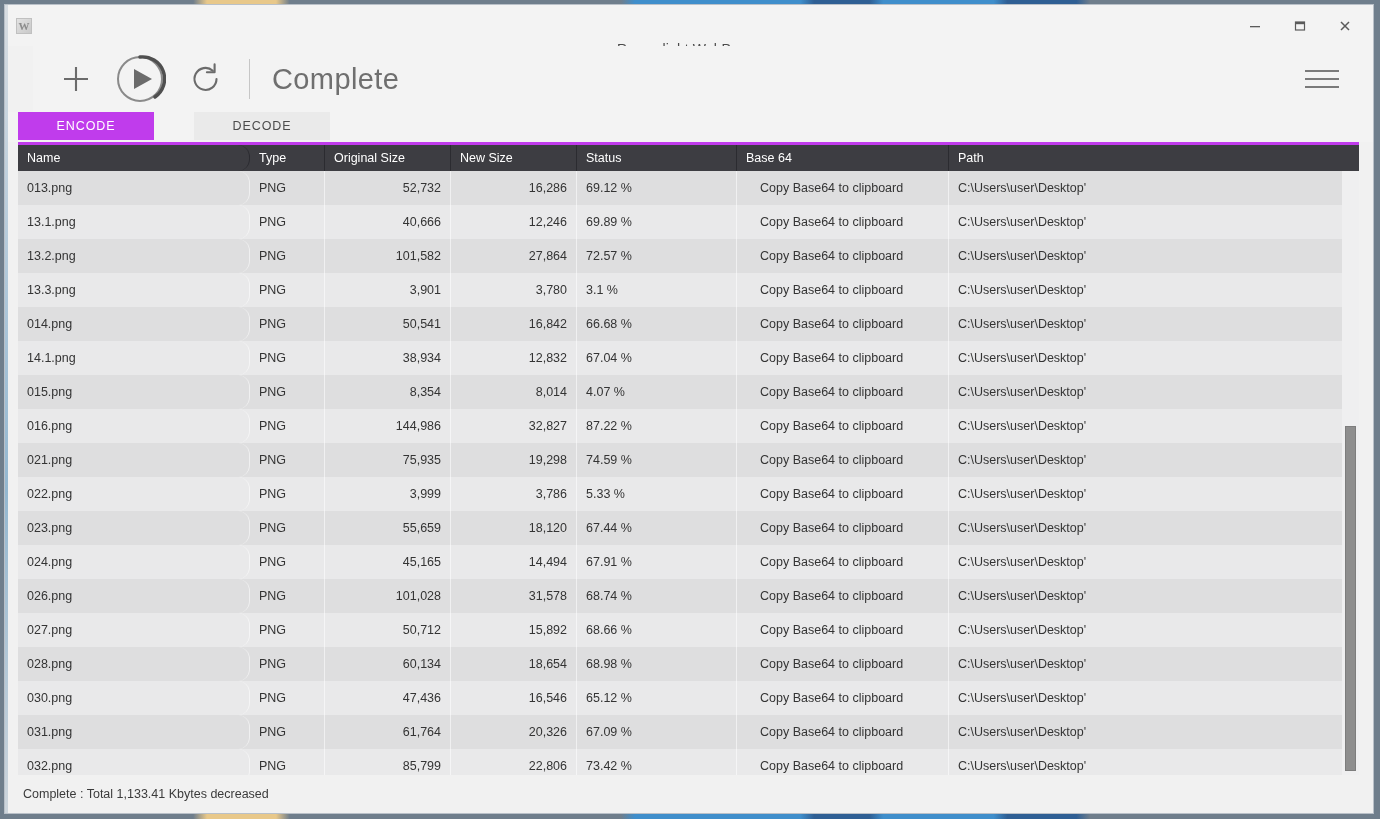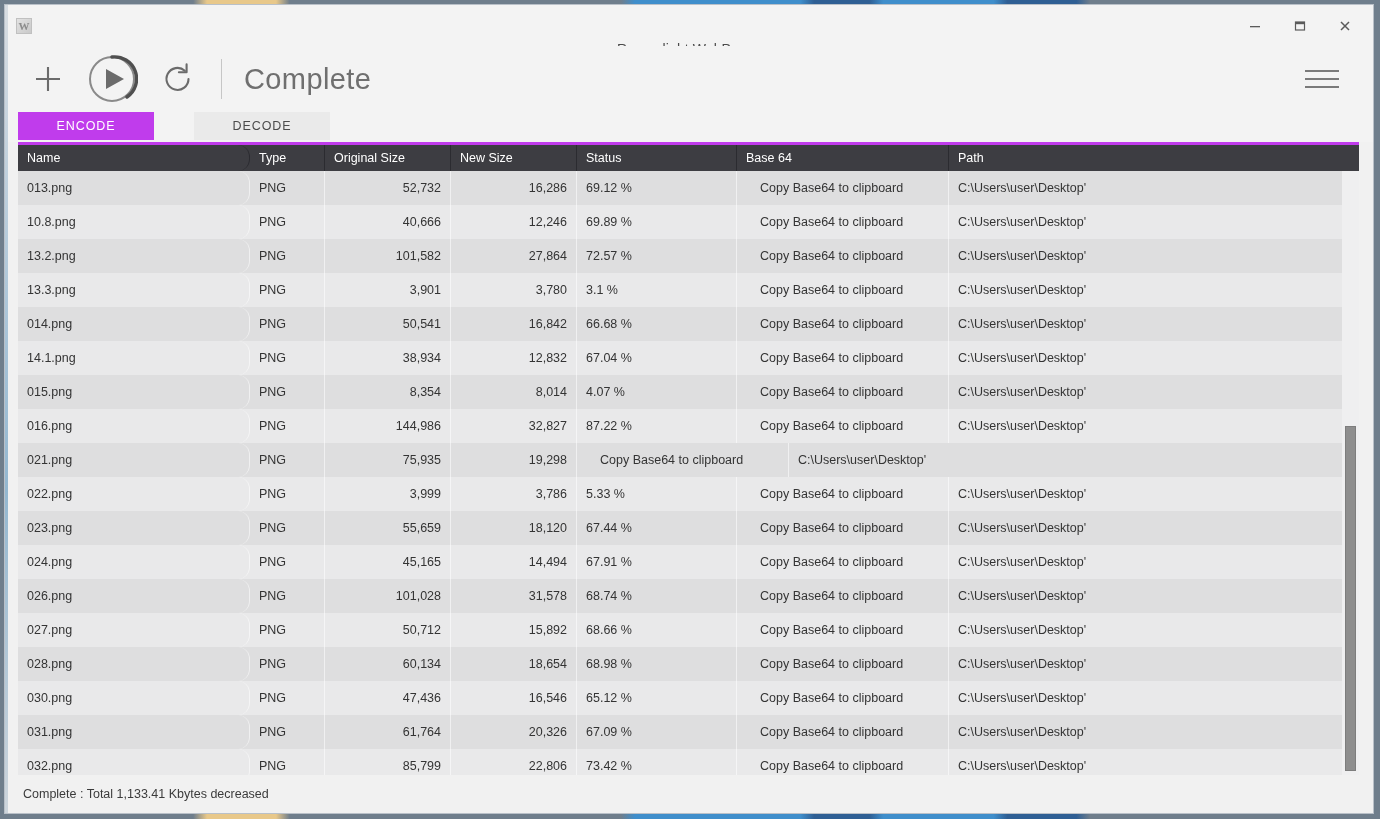--- a/index.html
+++ b/index.html
@@ -98,20 +98,21 @@
 
   
   #toolbar {
     height: 66px;
     flex: 0 0 66px;
     display: flex;
     align-items: center;
     padding-left: 22px;
     background: #f3f3f3;
     position: relative;
+    margin-left: 28px;
   }
 
   .tool-icon {
     display: flex; align-items: center; justify-content: center;
     color: #6b6b6b;
     cursor: default;
   }
   #add-btn        { width: 42px; height: 42px; }
   #start-btn      { width: 54px; height: 54px; margin-left: 16px; }
   #refresh-btn    { width: 42px; height: 42px; margin-left: 18px; }
@@ -352,21 +353,21 @@
           <div class="td c-type">PNG</div>
           <div class="td c-orig num">52,732</div>
           <div class="td c-new num">16,286</div>
           <div class="td c-status">69.12 %</div>
           <div class="td c-b64">
             <span class="b64link">Copy Base64 to clipboard</span>
           </div>
           <div class="td c-path">C:\Users\user\Desktop'</div>
         </div>
         <div class="row even">
-          <div class="td c-name">10.8.png</div>
+          <div class="td c-name">13.1.png</div>
           <div class="td c-type">PNG</div>
           <div class="td c-orig num">40,666</div>
           <div class="td c-new num">12,246</div>
           <div class="td c-status">69.89 %</div>
           <div class="td c-b64">
             <span class="b64link">Copy Base64 to clipboard</span>
           </div>
           <div class="td c-path">C:\Users\user\Desktop'</div>
         </div>
         <div class="row odd">
@@ -433,20 +434,21 @@
           <div class="td c-b64">
             <span class="b64link">Copy Base64 to clipboard</span>
           </div>
           <div class="td c-path">C:\Users\user\Desktop'</div>
         </div>
         <div class="row odd">
           <div class="td c-name">021.png</div>
           <div class="td c-type">PNG</div>
           <div class="td c-orig num">75,935</div>
           <div class="td c-new num">19,298</div>
+          <div class="td c-status">74.59 %</div>
           <div class="td c-b64">
             <span class="b64link">Copy Base64 to clipboard</span>
           </div>
           <div class="td c-path">C:\Users\user\Desktop'</div>
         </div>
         <div class="row even">
           <div class="td c-name">022.png</div>
           <div class="td c-type">PNG</div>
           <div class="td c-orig num">3,999</div>
           <div class="td c-new num">3,786</div>

